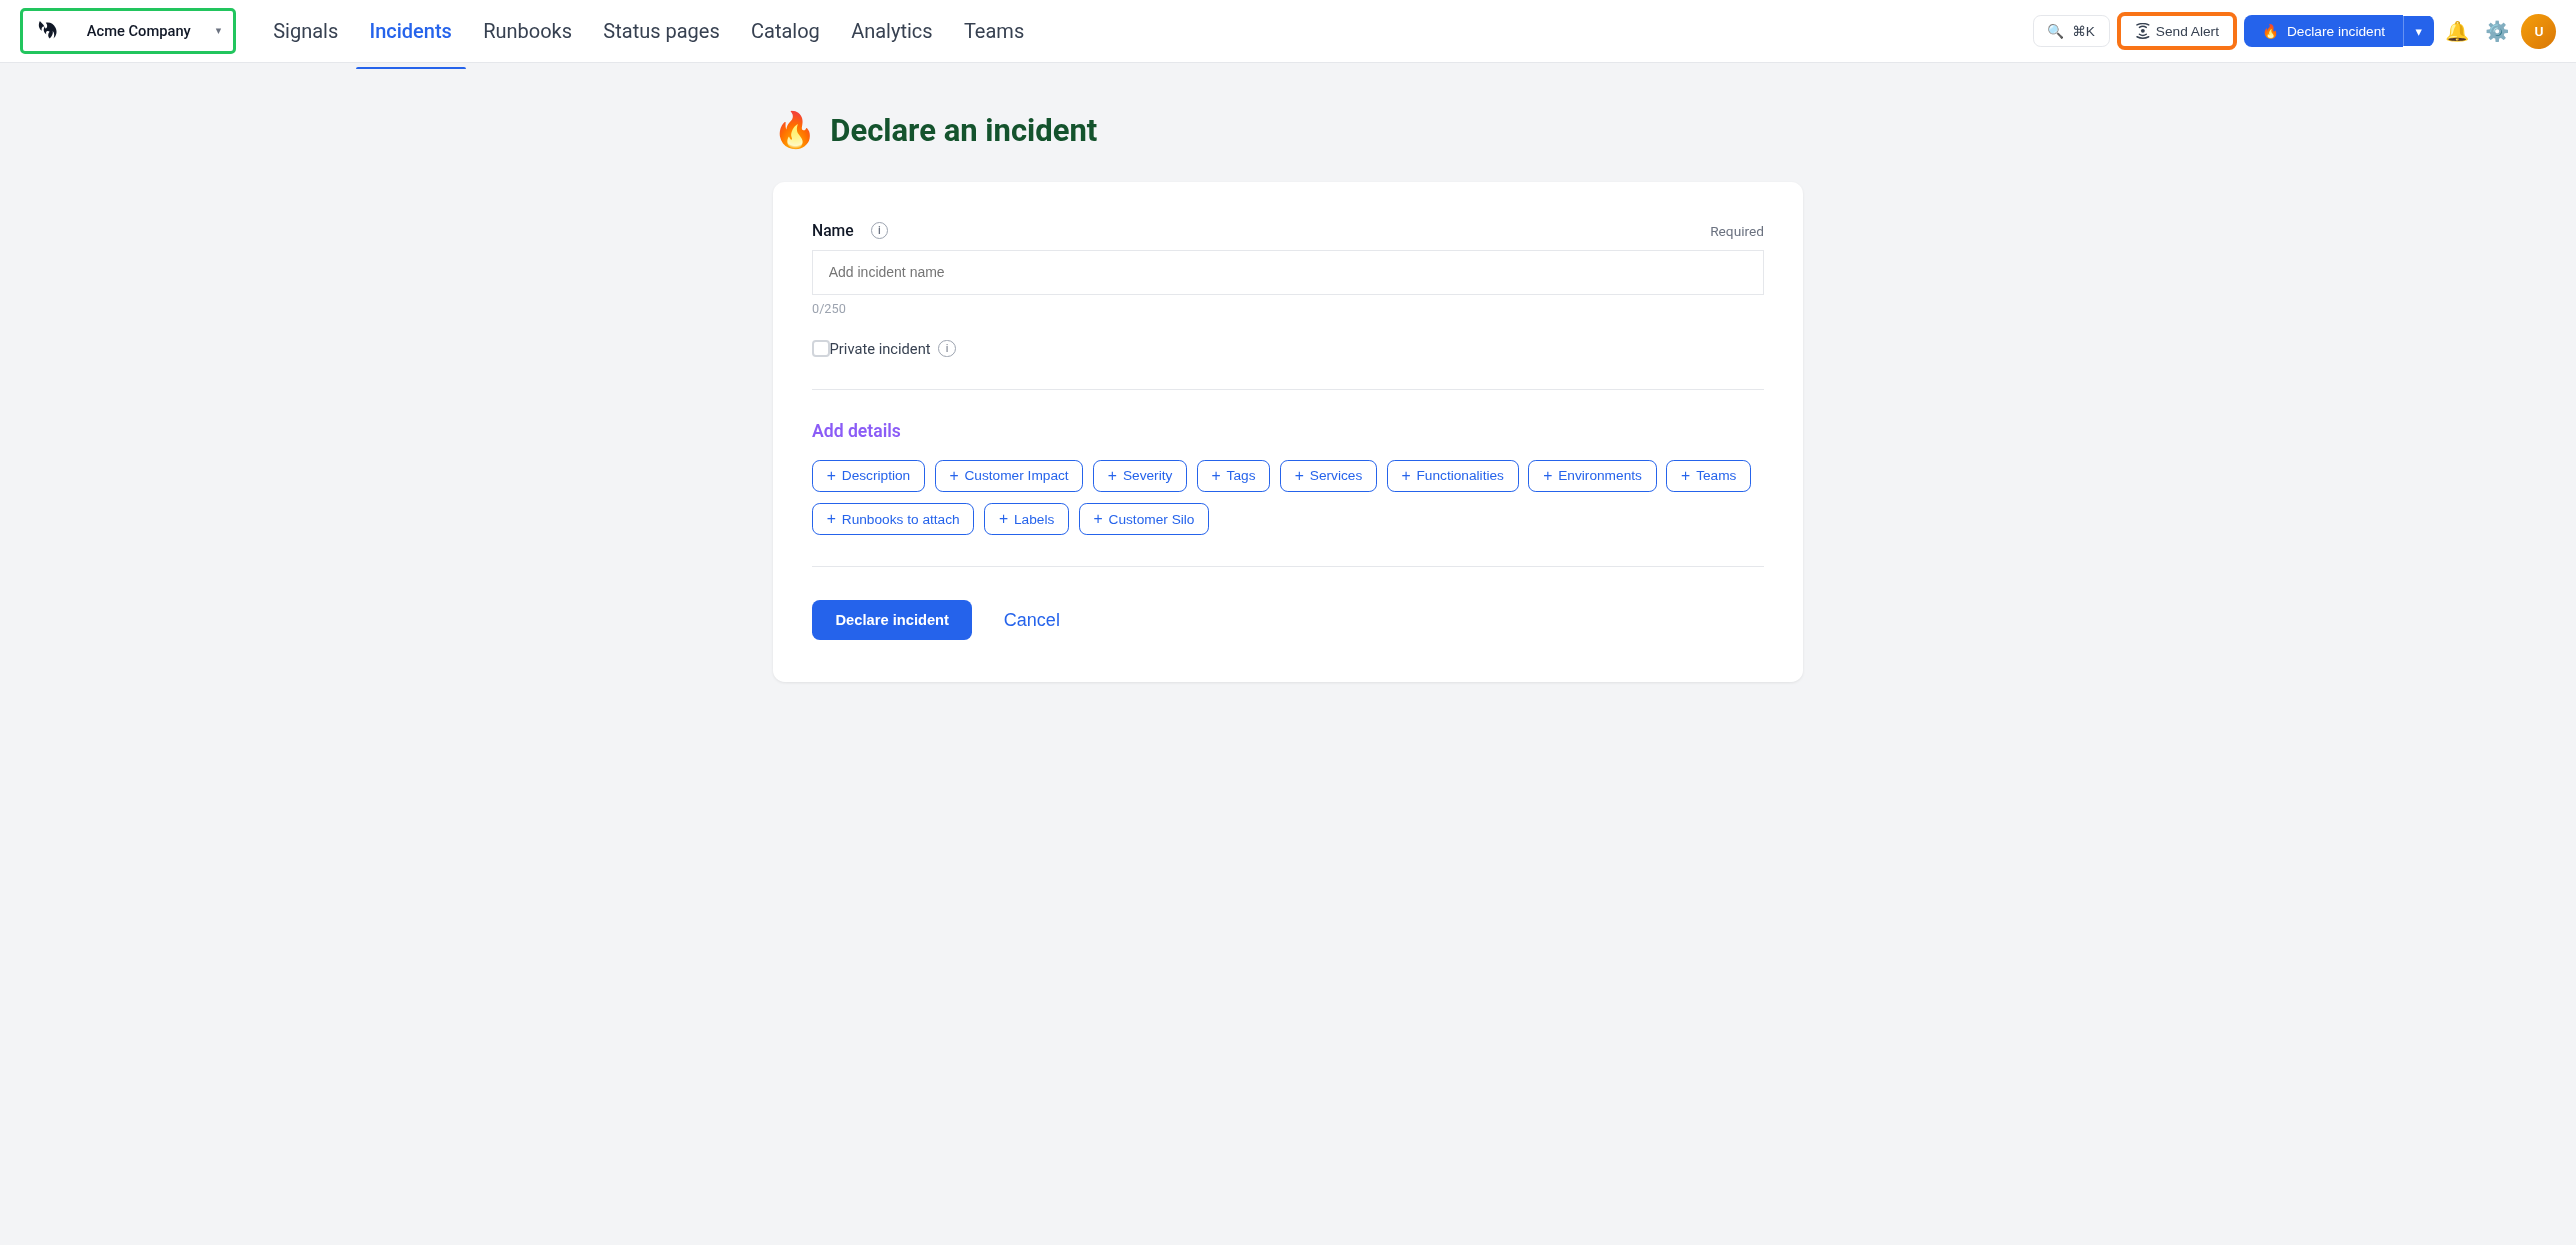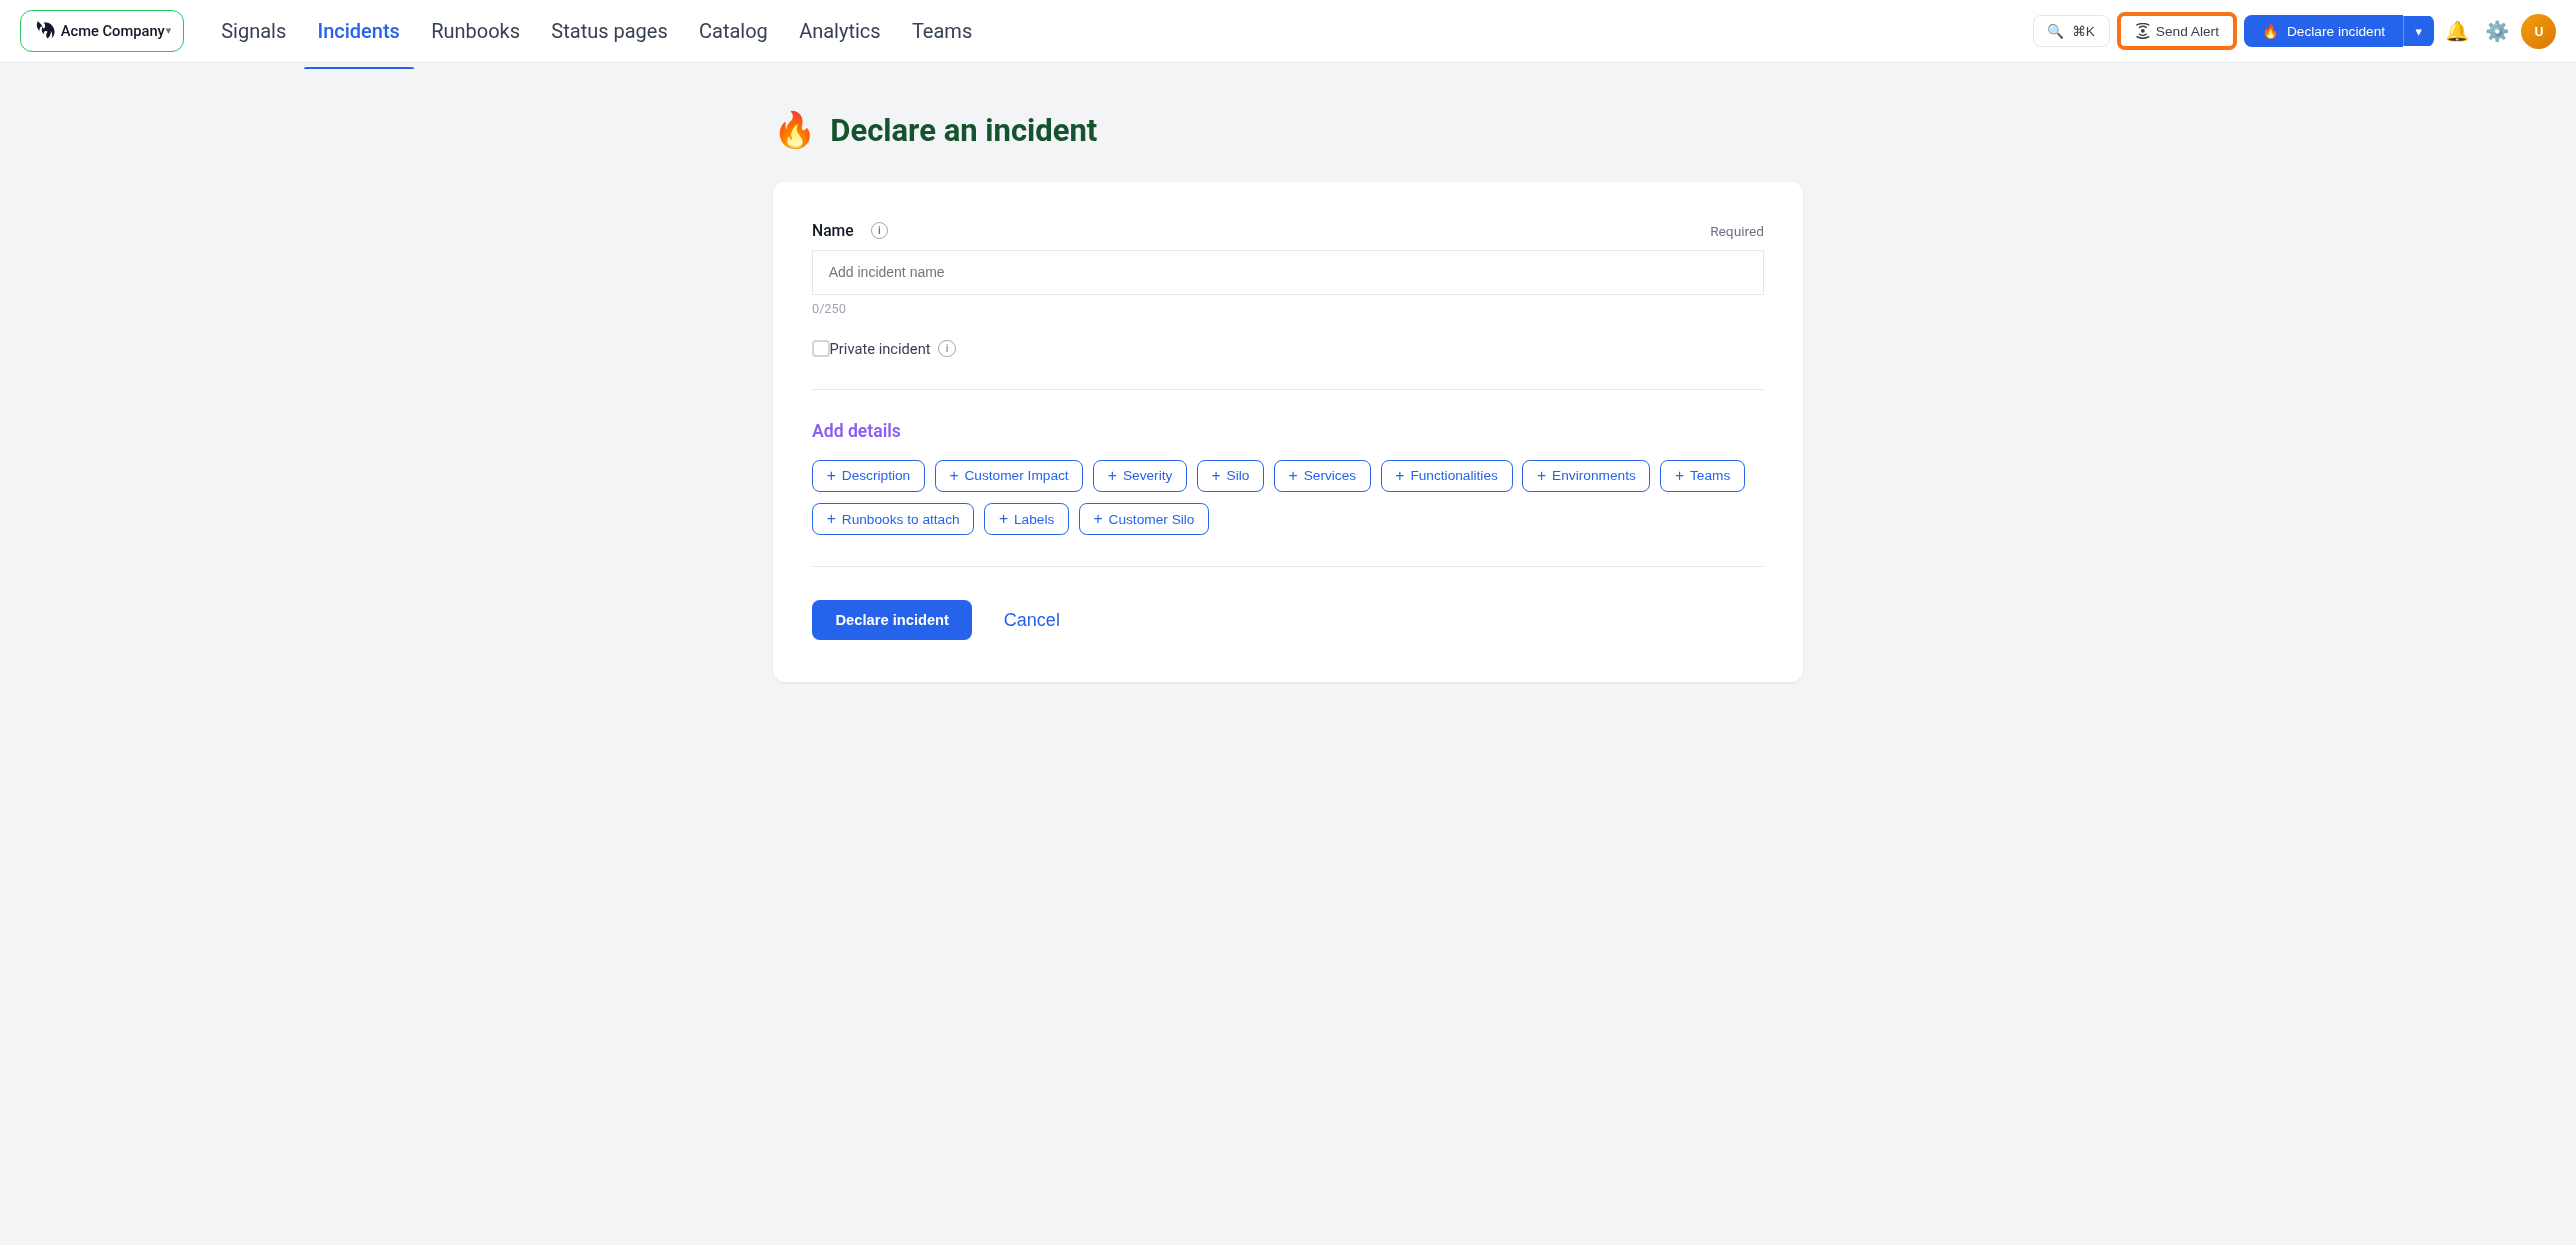--- a/index.html
+++ b/index.html
@@ -24,24 +24,24 @@
       padding: 0 19.6px;
       gap: 7.8px;
       position: sticky;
       top: 0;
       z-index: 100;
     }
 
     .logo-container {
       display: flex;
       align-items: center;
-      gap: 1px;
+      gap: 25px;
       padding: 5.9px 11.8px;
-      border: 1px solid #22c55e;
-      border-radius: 12px;
+      border: 3px solid #22c55e;
+      border-radius: 5px;
       cursor: pointer;
       margin-right: 15.7px;
     }
 
     .logo-icon {
       width: 27.4px;
       height: 27.4px;
     }
 
     .company-name {
@@ -460,21 +460,21 @@
         <button class="tag-btn">
           <span class="tag-plus">+</span>
           <span>Customer Impact</span>
         </button>
         <button class="tag-btn">
           <span class="tag-plus">+</span>
           <span>Severity</span>
         </button>
         <button class="tag-btn">
           <span class="tag-plus">+</span>
-          <span>Silo</span>
+          <span>Tags</span>
         </button>
         <button class="tag-btn">
           <span class="tag-plus">+</span>
           <span>Services</span>
         </button>
         <button class="tag-btn">
           <span class="tag-plus">+</span>
           <span>Functionalities</span>
         </button>
         <button class="tag-btn">

